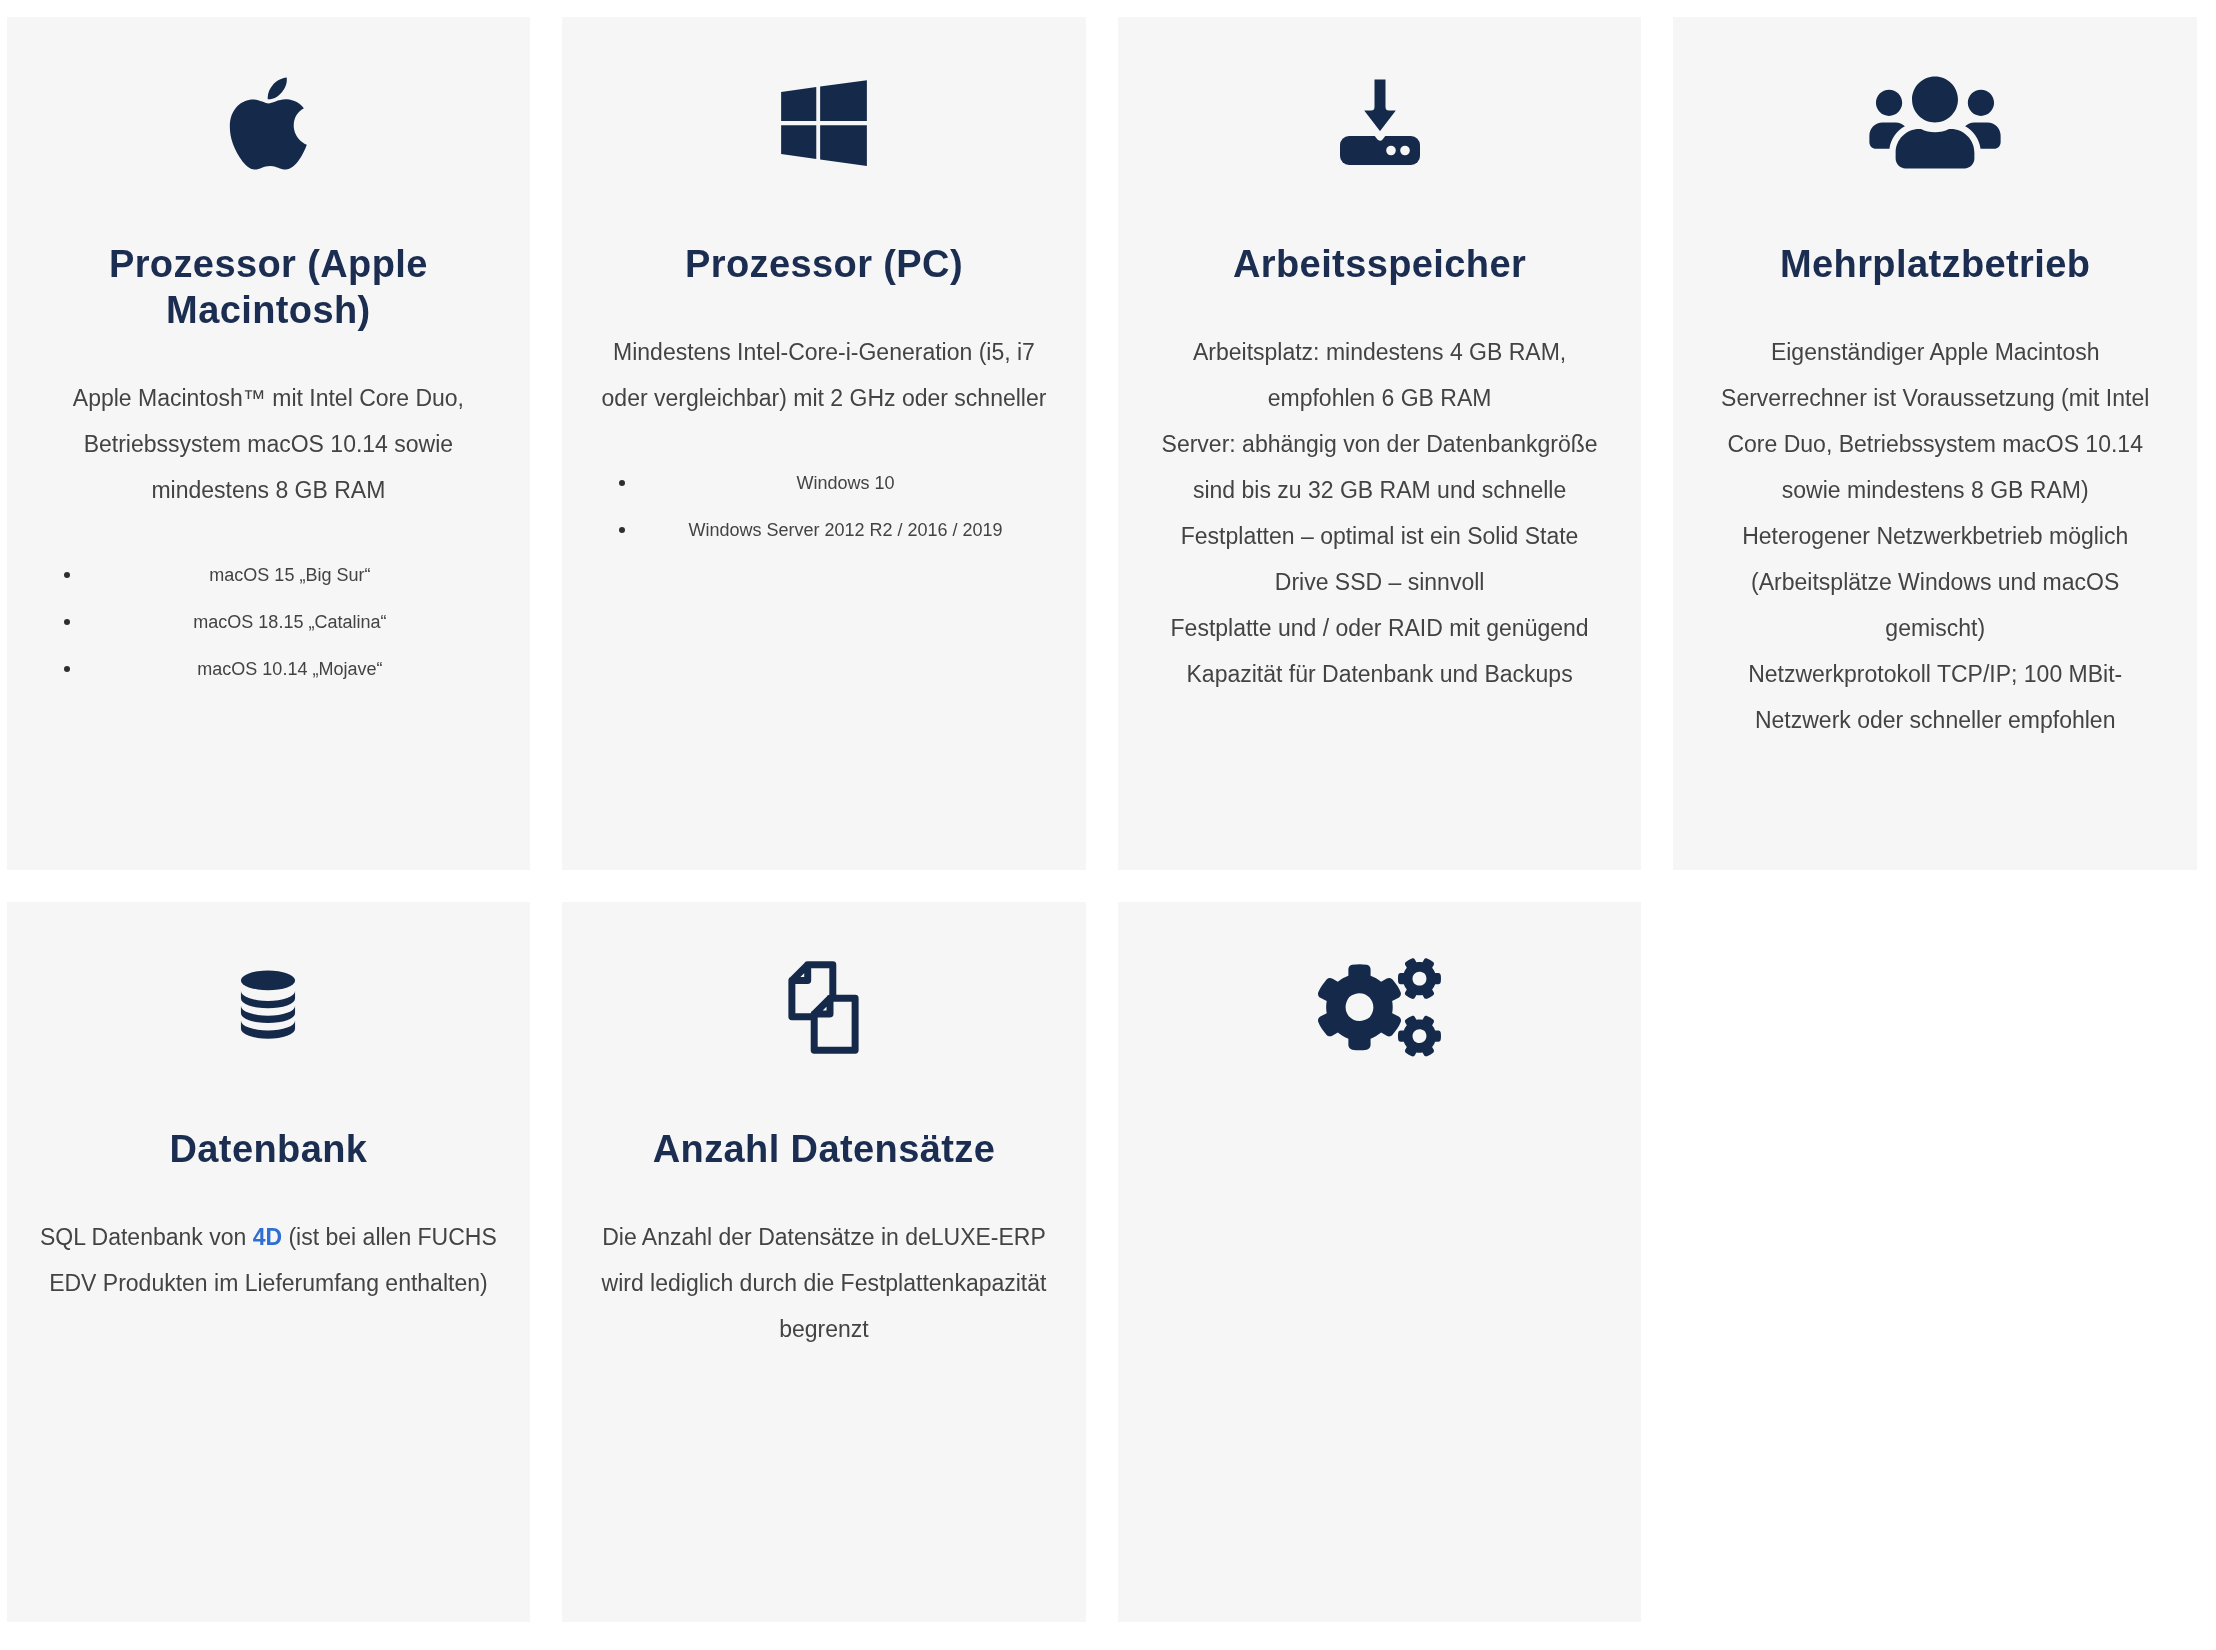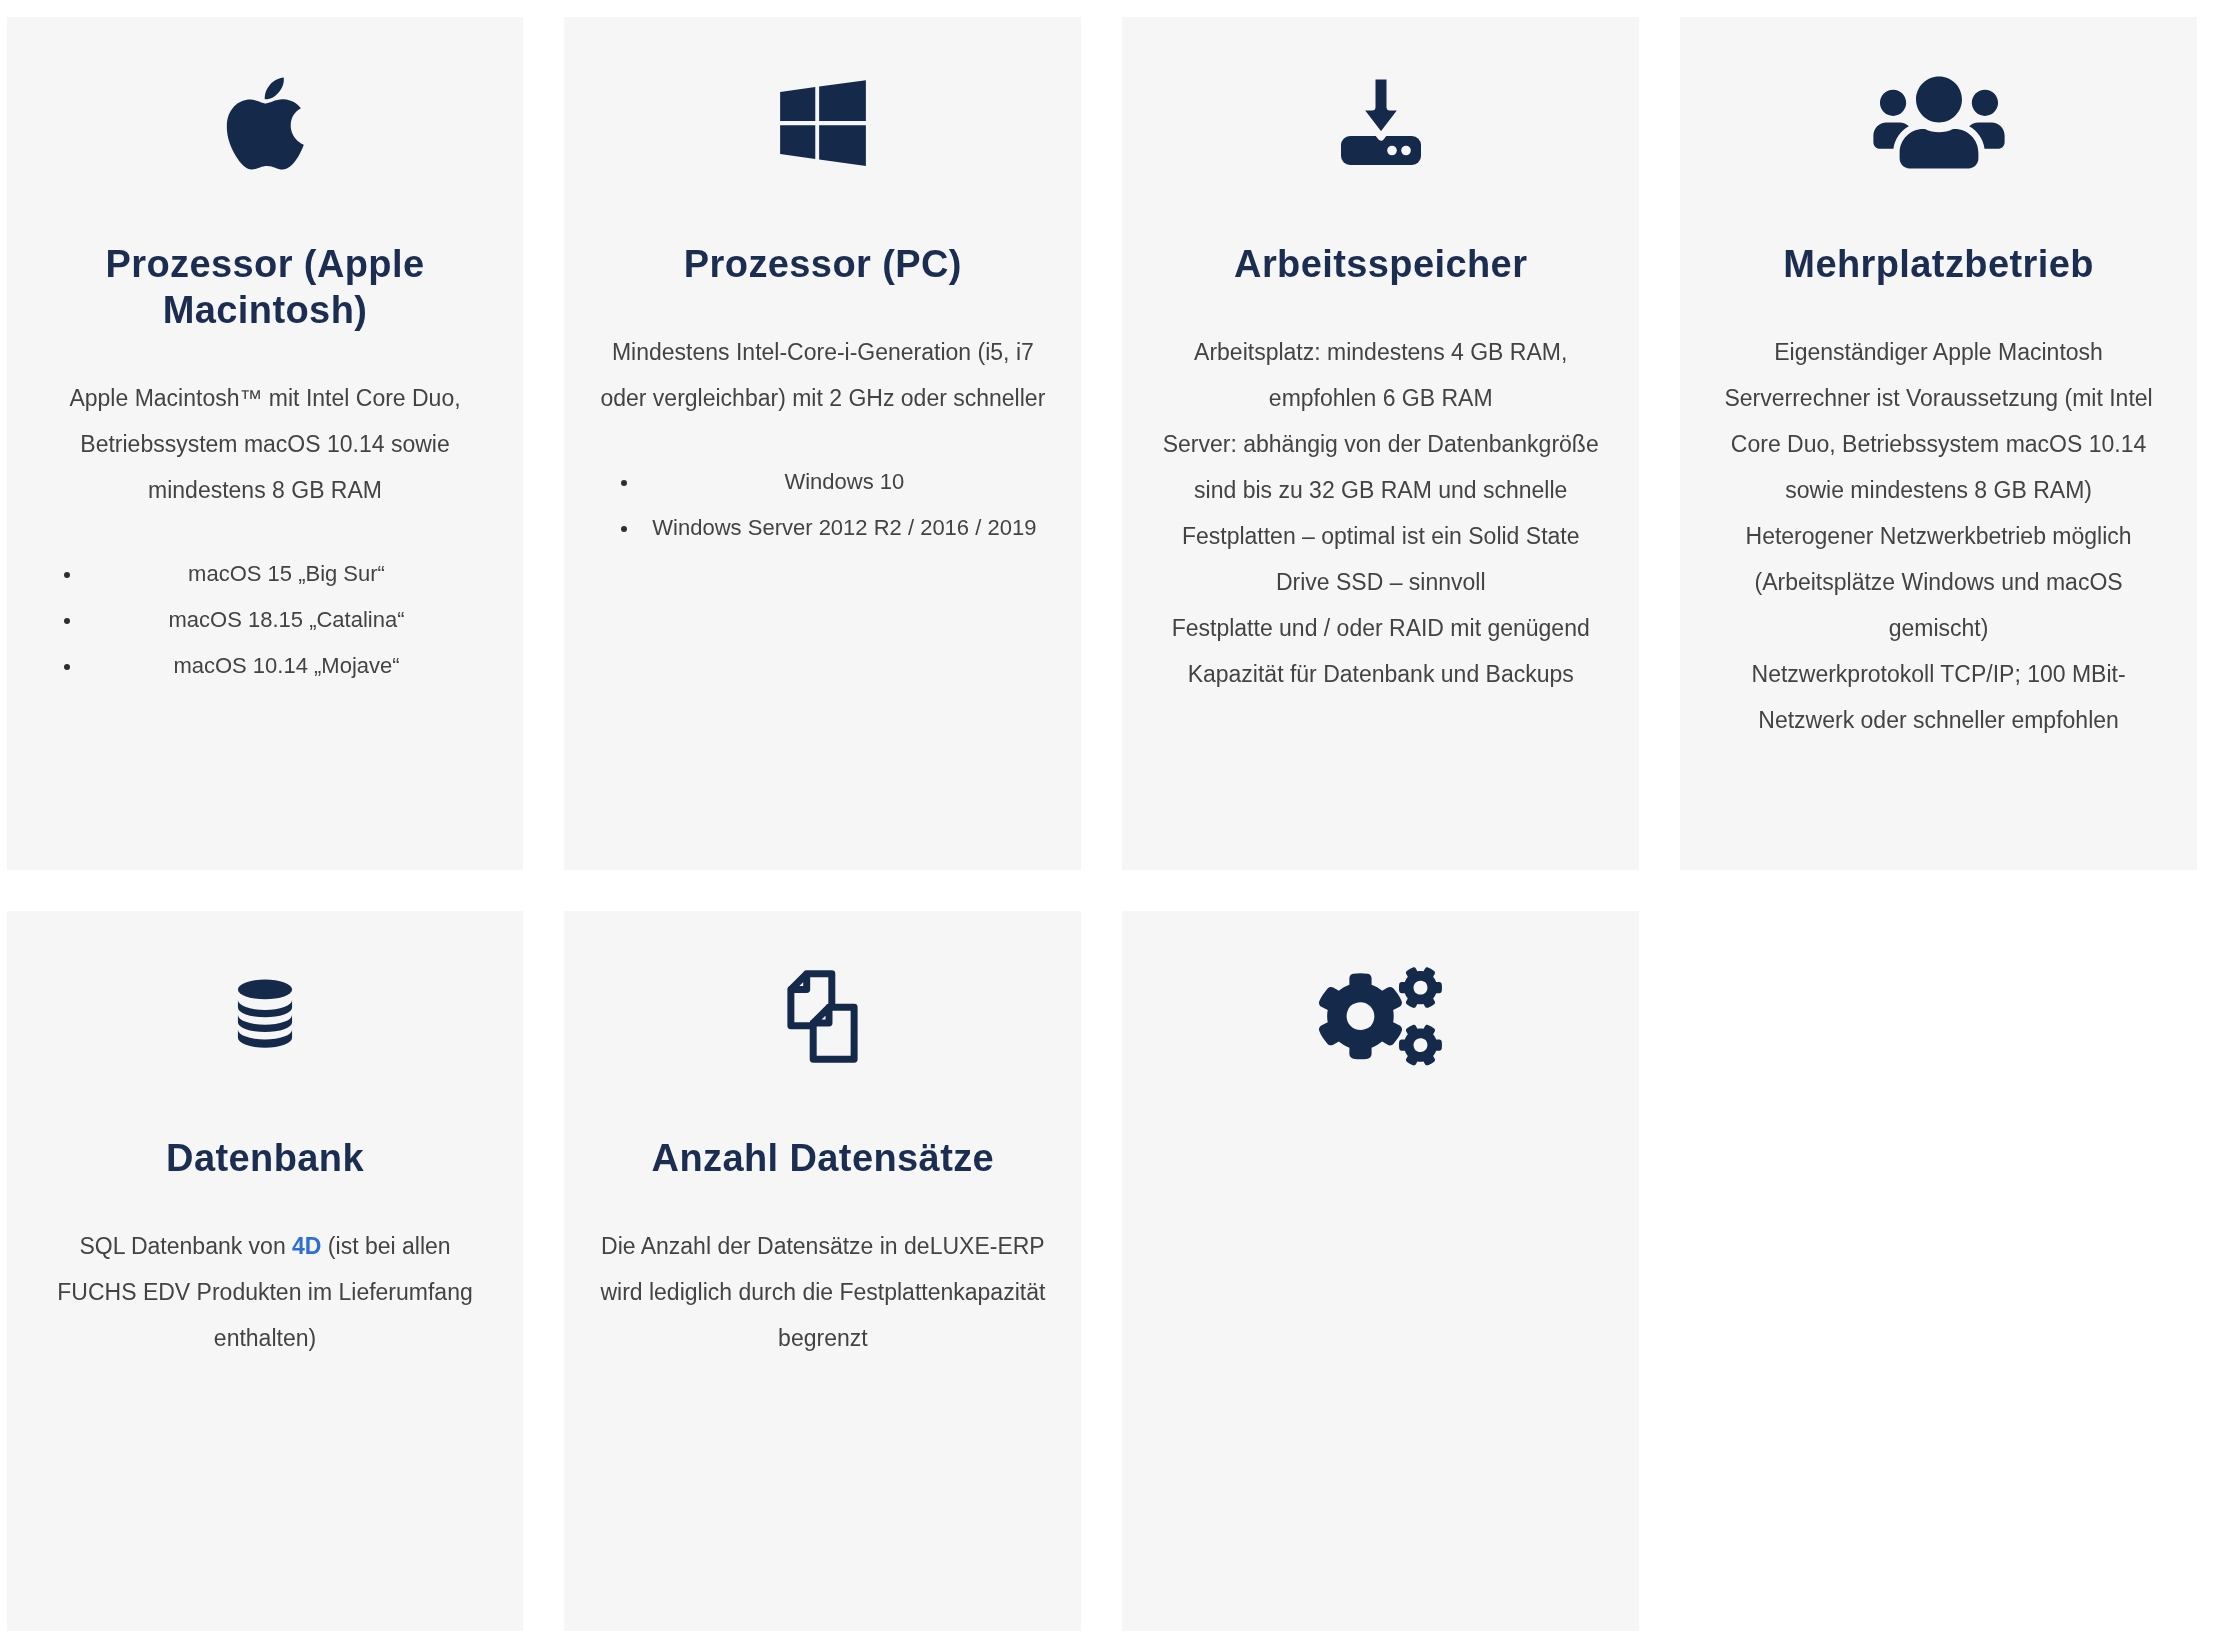--- a/index.html
+++ b/index.html
@@ -15,21 +15,21 @@
   body{
     width:2216px;height:1650px;overflow:hidden;
     background:var(--page-bg);
     font-family:"Liberation Sans","DejaVu Sans",sans-serif;
     color:var(--text);
   }
   .grid{
     display:grid;
     grid-template-columns:repeat(4,1fr);
     grid-template-rows:853px 720px;
-    gap:41px;
+    gap:32px;
     padding:17.3px 19px 19px 6.6px;
   }
   .card{
     background:var(--card-bg);
     padding:48px 33px 33px;
     display:flex;
     flex-direction:column;
     align-items:center;
     text-align:center;
   }
@@ -62,21 +62,21 @@
     color:var(--link);
     font-weight:bold;
     text-decoration:none;
     cursor:pointer;
   }
   ul.card-bullets{
     margin:38px 0 0;
     padding:0 0 0 43px;
     width:100%;
     list-style:disc outside;
-    font-size:22px;
+    font-size:18px;
     line-height:46px;
     color:var(--text);
   }
   ul.card-bullets li{
     text-align:center;
   }
   ul.card-bullets li::marker{color:#2e2e2e;font-size:21.4px;}
 </style>
 </head>
 <body>

